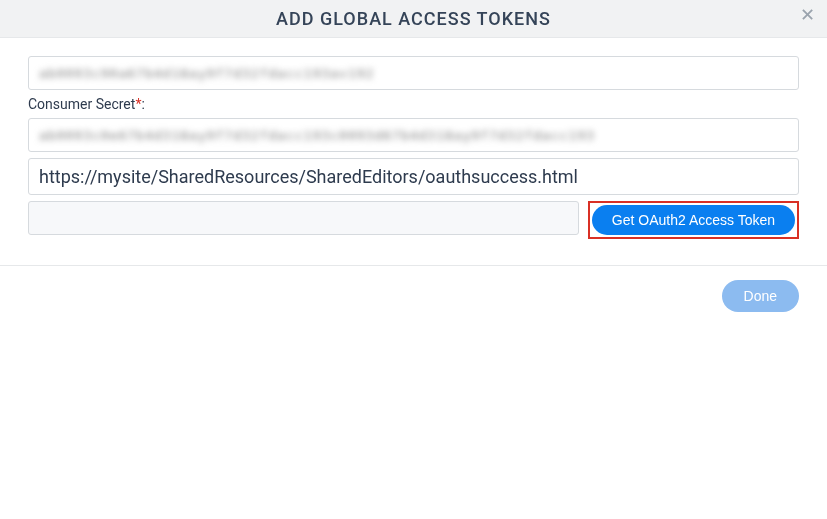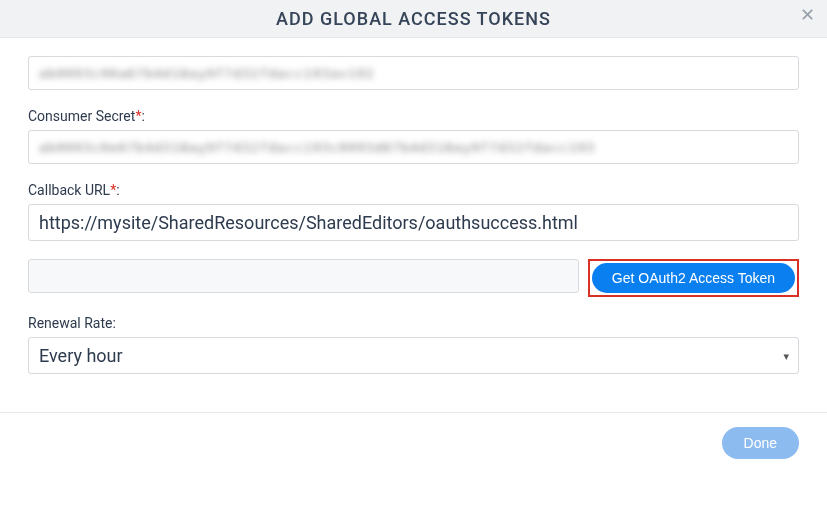--- a/index.html
+++ b/index.html
@@ -28,21 +28,21 @@
     right: 12px;
     top: 6px;
     font-size: 18px;
     color: #9aa3ad;
     cursor: pointer;
     line-height: 1;
   }
   .form-body {
     padding: 18px 28px 10px 28px;
   }
-  .field-group { margin-bottom: 18px; }
+  .field-group { margin-bottom: 6px; }
   .field-label {
     font-size: 14px;
     color: #2e3b4e;
     margin-bottom: 6px;
     display: block;
   }
   .required { color: #d93025; }
   .text-input, .textarea-input, .select-input, .readonly-input {
     width: 100%;
     border: 1px solid #d6dade;
@@ -152,48 +152,36 @@
   <div class="field-group">
     <label class="field-label">
       <span>Consumer Secret</span><span class="required">*</span><span>:</span>
     </label>
     <div class="blurred-input">
       <span class="blurred-content">ab0093c0e67b4d318ay9f7d32fdacc193c0093d67b4d318ay9f7d32fdacc193</span>
     </div>
   </div>
 
   <div class="field-group">
-    <label class="field-label">
-      <span>Callback URL</span><span class="required">*</span><span>:</span>
-    </label>
     <input type="text" class="text-input" value="https://mysite/SharedResources/SharedEditors/oauthsuccess.html" style="">
   </div>
 
   <div class="field-group">
   </div>
 
   <div class="field-group">
     <div class="token-row">
       <div class="token-input-wrap">
         <input type="text" class="readonly-input" readonly="" value="" style="">
       </div>
       <div class="get-token-wrap">
         <button class="get-token-btn">Get OAuth2 Access Token</button>
       </div>
     </div>
   </div>
 
-  <div class="field-group">
-    <label class="field-label">Renewal Rate:</label>
-    <div class="select-wrap">
-      <select class="select-input">
-        <option>Every hour</option>
-      </select>
-      <span class="select-caret">▾</span>
-    </div>
-  </div>
 
 </div>
 
 <div class="footer">
 
   <button class="done-btn">Done</button>
 </div>
 
 </body></html>

